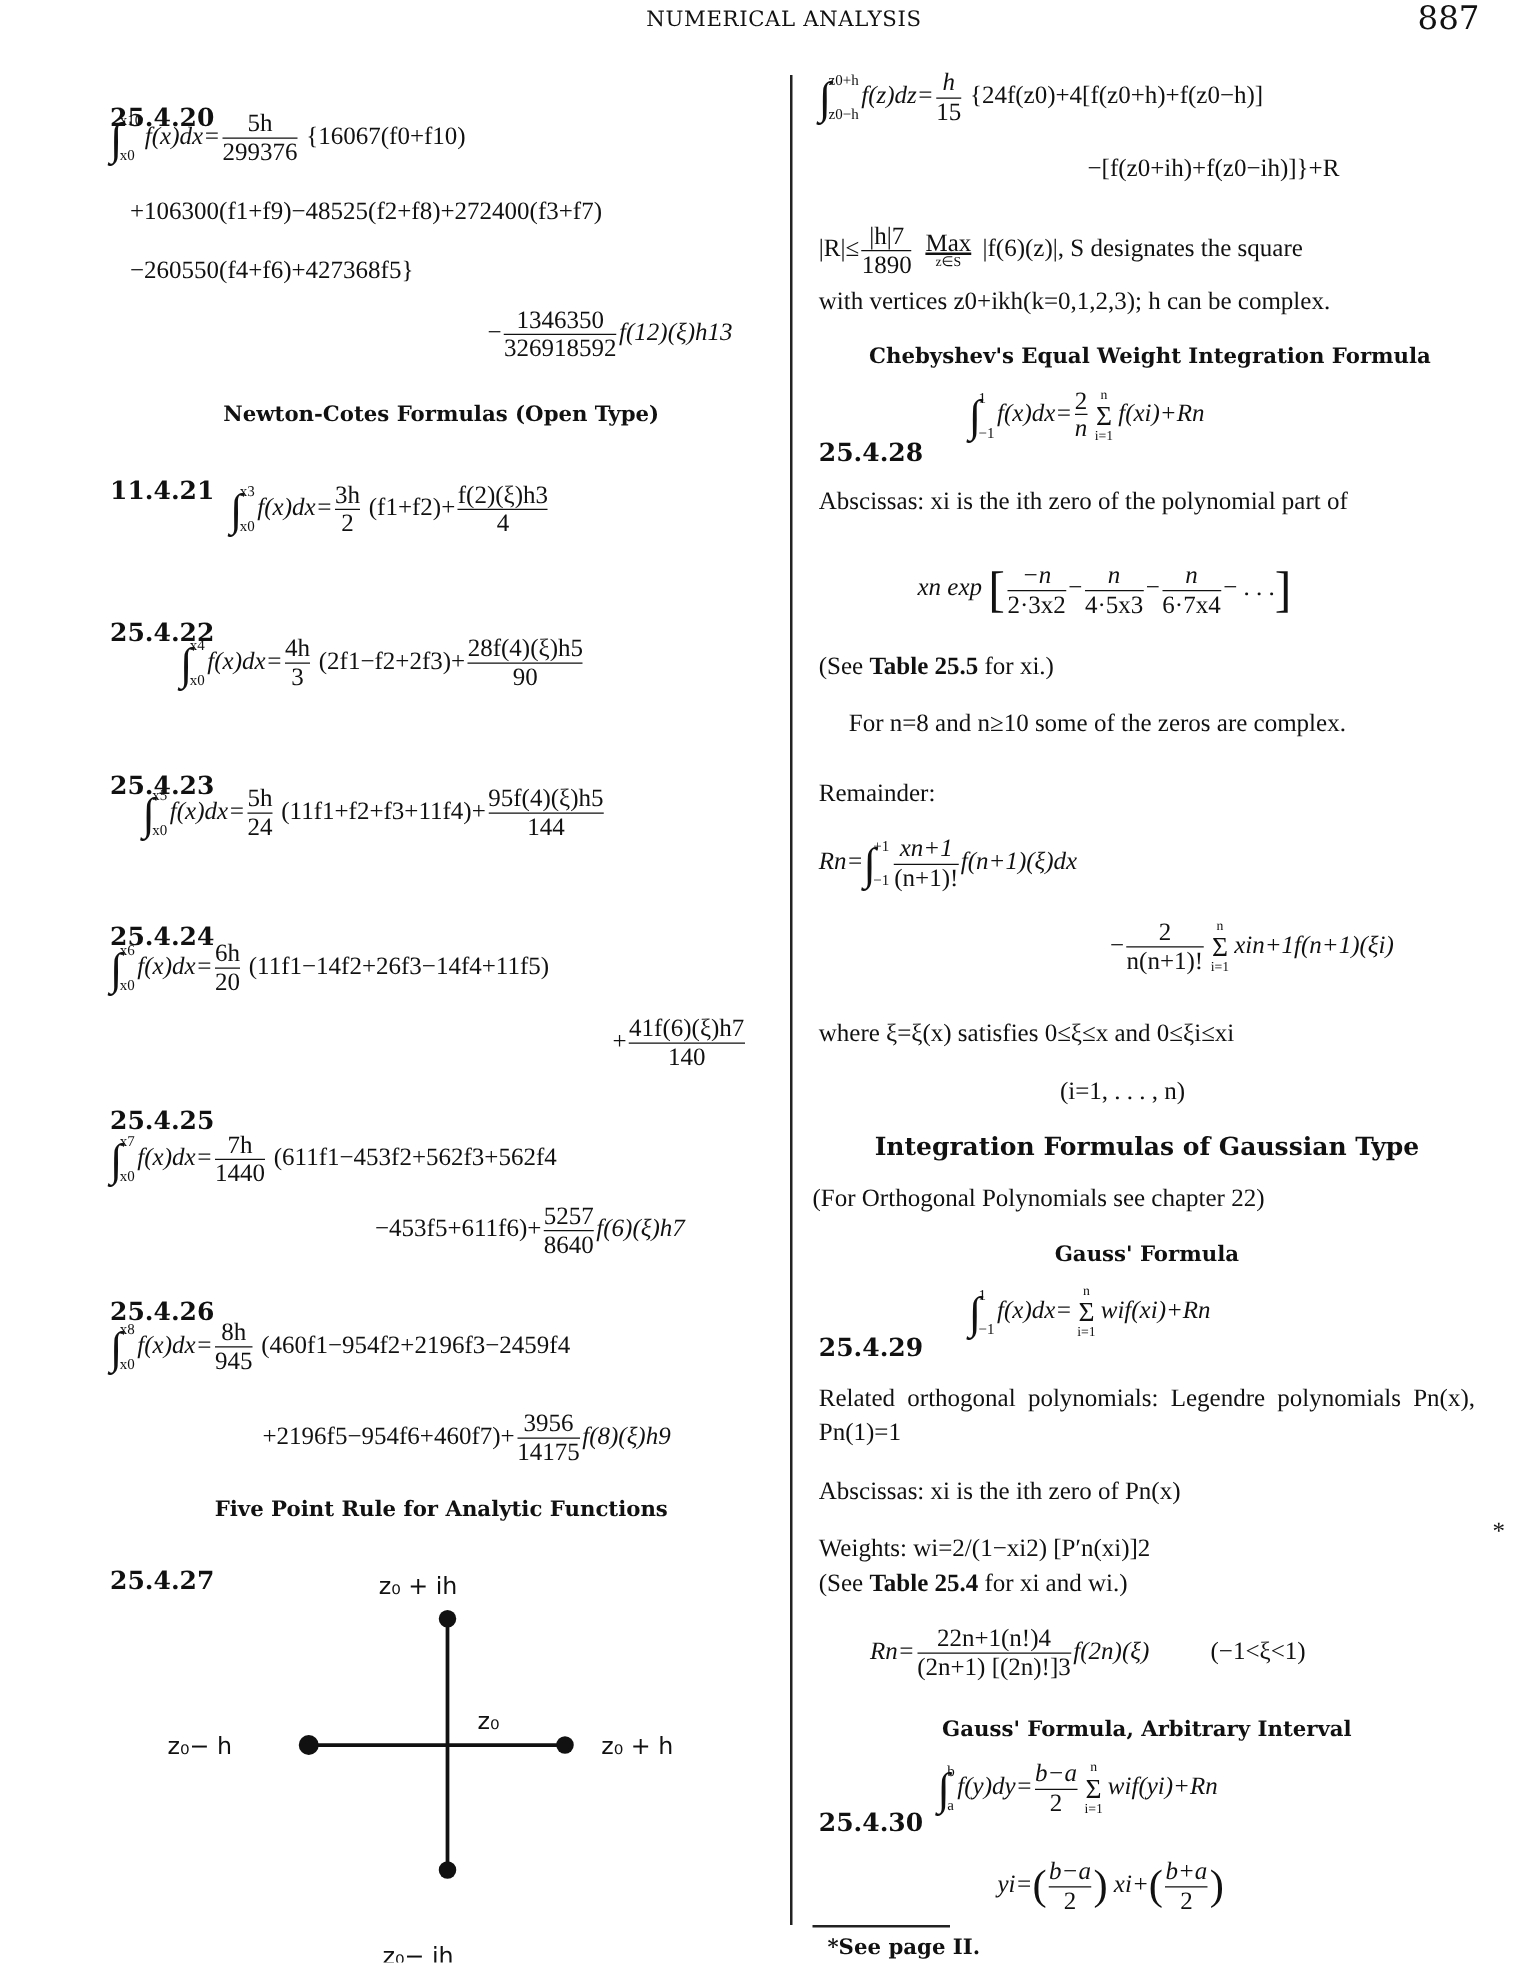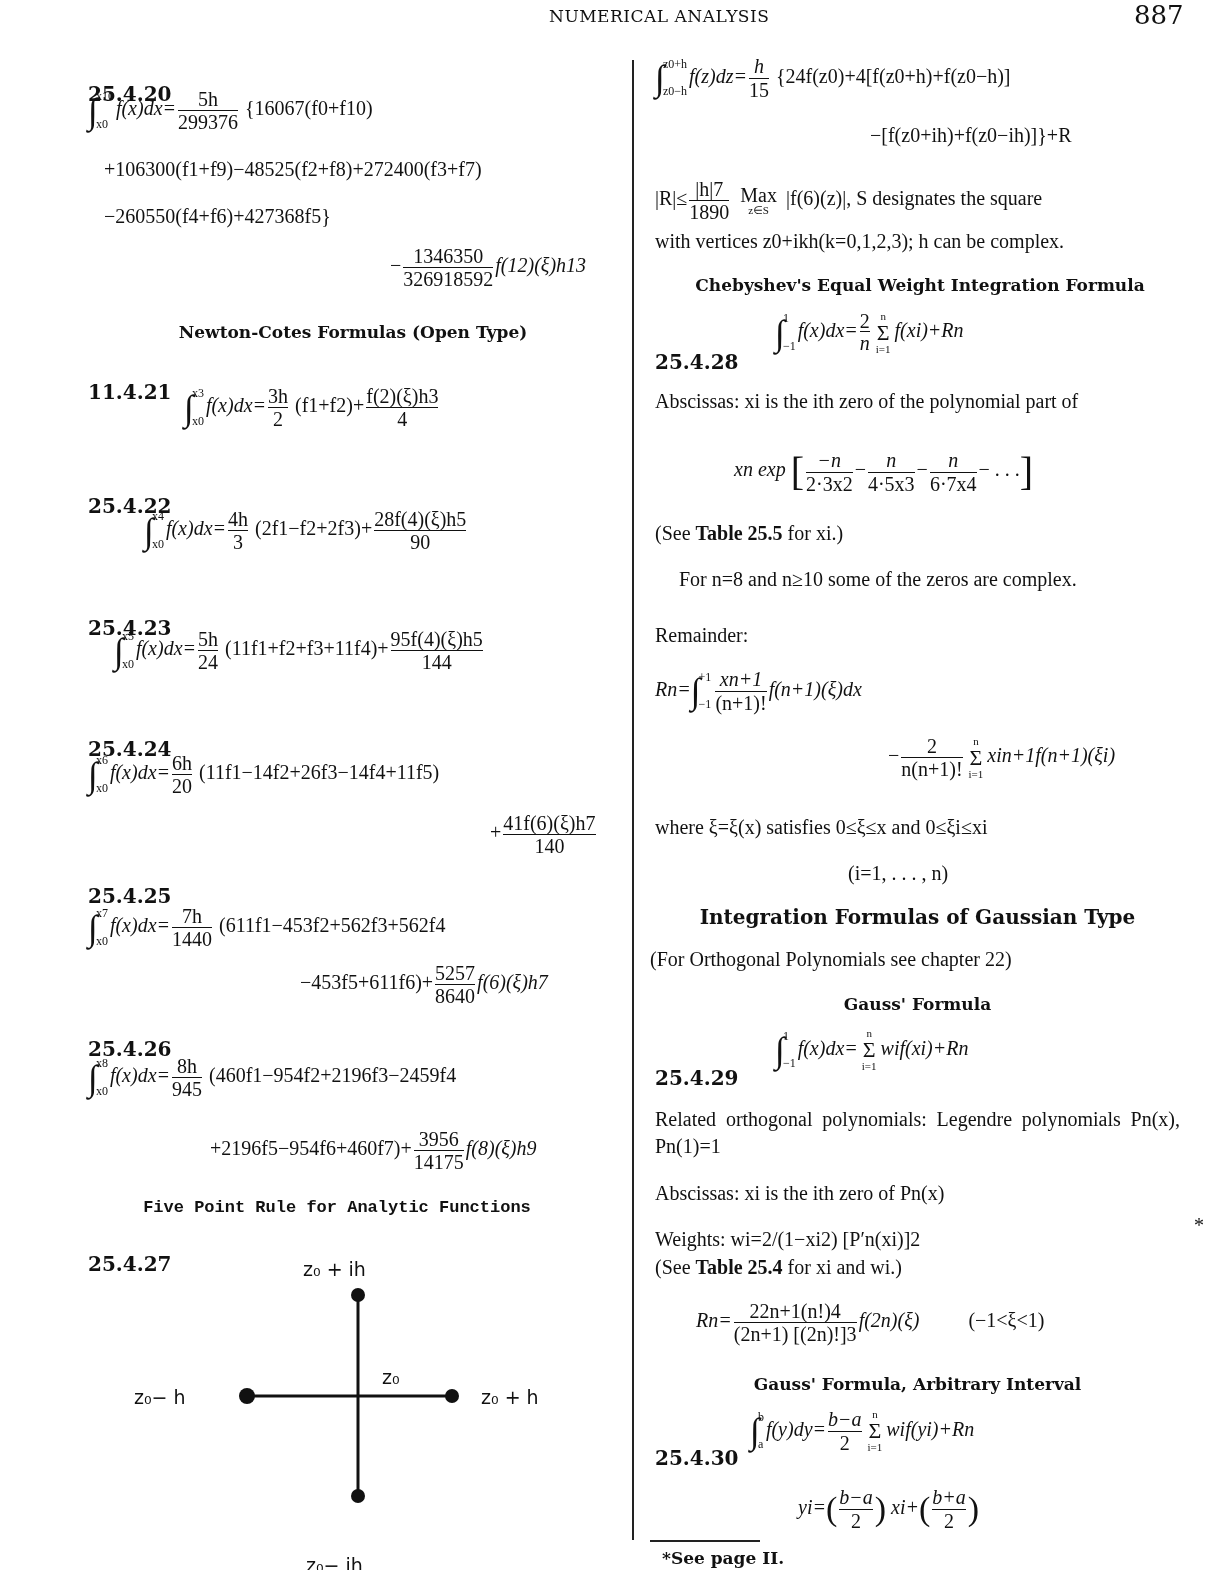--- a/index.html
+++ b/index.html
@@ -1,21 +1,21 @@
 <!DOCTYPE html>
 <html><head>
 <meta charset="utf-8">
 <style>
   html, body { margin: 0; padding: 0; background: #ffffff; }
   body {
     width: 1222px; height: 1570px; position: relative; overflow: hidden;
     font-family: "DejaVu Serif", "Liberation Serif", serif; color: #111;
   }
   .abs { position: absolute; }
-  .hdr { font-size: 17px; letter-spacing: 0.5px; margin-left: 32px; }
+  .hdr { font-size: 17px; letter-spacing: 0.5px; }
   .pgnum { font-size: 26px; }
   .eqno { font-weight: bold; font-size: 20px; font-family: "DejaVu Serif", serif; margin-top: 20px; }
   .eq { font-size: 20px; white-space: nowrap; font-family: "Liberation Serif", serif; }
   .eq i { font-style: italic; }
   .txt { font-size: 20px; font-family: "Liberation Serif", serif; line-height: 27px; }
   .sec { font-weight: bold; font-size: 17px; text-align: center; font-family: "DejaVu Serif", serif; }
   .secbig { font-weight: bold; font-size: 20px; text-align: center; font-family: "DejaVu Serif", serif; }
   .center { text-align: left; }
   .frac { display: inline-block; vertical-align: middle; text-align: center; margin: 0 2px; }
   .frac > span { display: block; line-height: 1.1; }
@@ -82,21 +82,21 @@
 </div>
 
 <div class="abs eqno" style="left:88px; top:1017px;">25.4.26</div>
 <div class="abs eq" style="left:88px; top:1055px;">
   <span class="int">∫</span><span class="lim"><span class="up">x8</span><span>x0</span></span><i>f(x)dx=</i><span class="frac"><span>8h</span><span class="den">945</span></span> <span>(460f1−954f2+2196f3−2459f4</span>
 </div>
 <div class="abs eq" style="left:210px; top:1128px;">
   <span>+2196f5−954f6+460f7)+</span><span class="frac"><span>3956</span><span class="den">14175</span></span><i>f(8)(ξ)h9</i>
 </div>
 
-<div class="abs sec" style="left:72px; top:1198px; width:530px;font-family:Liberation Mono, monospace;">Five Point Rule for Analytic Functions</div>
+<div class="abs sec" style="left:88px; top:1198px; width:530px;">Five Point Rule for Analytic Functions</div>
 <div class="abs eqno" style="left:88px; top:1232px;">25.4.27</div>
 
 <svg class="abs" style="left:80px; top:1255px;" width="540" height="280">
   <line x1="278" y1="40" x2="278" y2="241" stroke="#111" stroke-width="3"></line>
   <line x1="167" y1="141" x2="372" y2="141" stroke="#111" stroke-width="3"></line>
   <circle cx="278" cy="40" r="7" fill="#111"></circle>
   <circle cx="278" cy="241" r="7" fill="#111"></circle>
   <circle cx="167" cy="141" r="8" fill="#111"></circle>
   <circle cx="372" cy="141" r="7" fill="#111"></circle>
 </svg>
@@ -106,21 +106,21 @@
 <div class="abs diagram-lbl" style="left:481px; top:1386px;">z₀ + h</div>
 <div class="abs diagram-lbl" style="left:382px; top:1366px;">z₀</div>
 
 <div class="abs eq" style="left:655px; top:55px;">
   <span class="int">∫</span><span class="lim"><span class="up">z0+h</span><span>z0−h</span></span><i>f(z)dz=</i><span class="frac"><i>h</i><span class="den">15</span></span> <span>{24f(z0)+4[f(z0+h)+f(z0−h)]</span>
 </div>
 <div class="abs eq" style="left:870px; top:124px;">−[f(z0+ih)+f(z0−ih)]}+R</div>
 
 <div class="abs txt" style="left:655px; top:178px; width:525px;">
   <span>|R|≤</span><span class="frac"><span>|h|7</span><span class="den">1890</span></span>
-  <span class="sum"><span style="font-size:20px;display:block;">Max</span><span>z∈S</span></span>
+  <span class="sum"><span style="font-size:20px;display:block;text-decoration:underline;">Max</span><span>z∈S</span></span>
   <span>|f(6)(z)|,  S designates the square</span>
 </div>
 <div class="abs txt" style="left:655px; top:228px; width:525px;">with vertices z0+ikh(k=0,1,2,3); h can be complex.</div>
 
 <div class="abs sec" style="left:650px; top:275px; width:540px;">Chebyshev's Equal Weight Integration Formula</div>
 
 <div class="abs eqno" style="left:655px; top:330px;">25.4.28</div>
 <div class="abs eq" style="left:775px; top:310px;">
   <span class="int">∫</span><span class="lim"><span class="up">1</span><span>−1</span></span><i>f(x)dx=</i><span class="frac"><span>2</span><i class="den" style="border-top:1.5px solid #111;">n</i></span><span class="sum"><span>n</span><span class="sg">Σ</span><span>i=1</span></span><i>f(xi)+Rn</i>
 </div>

